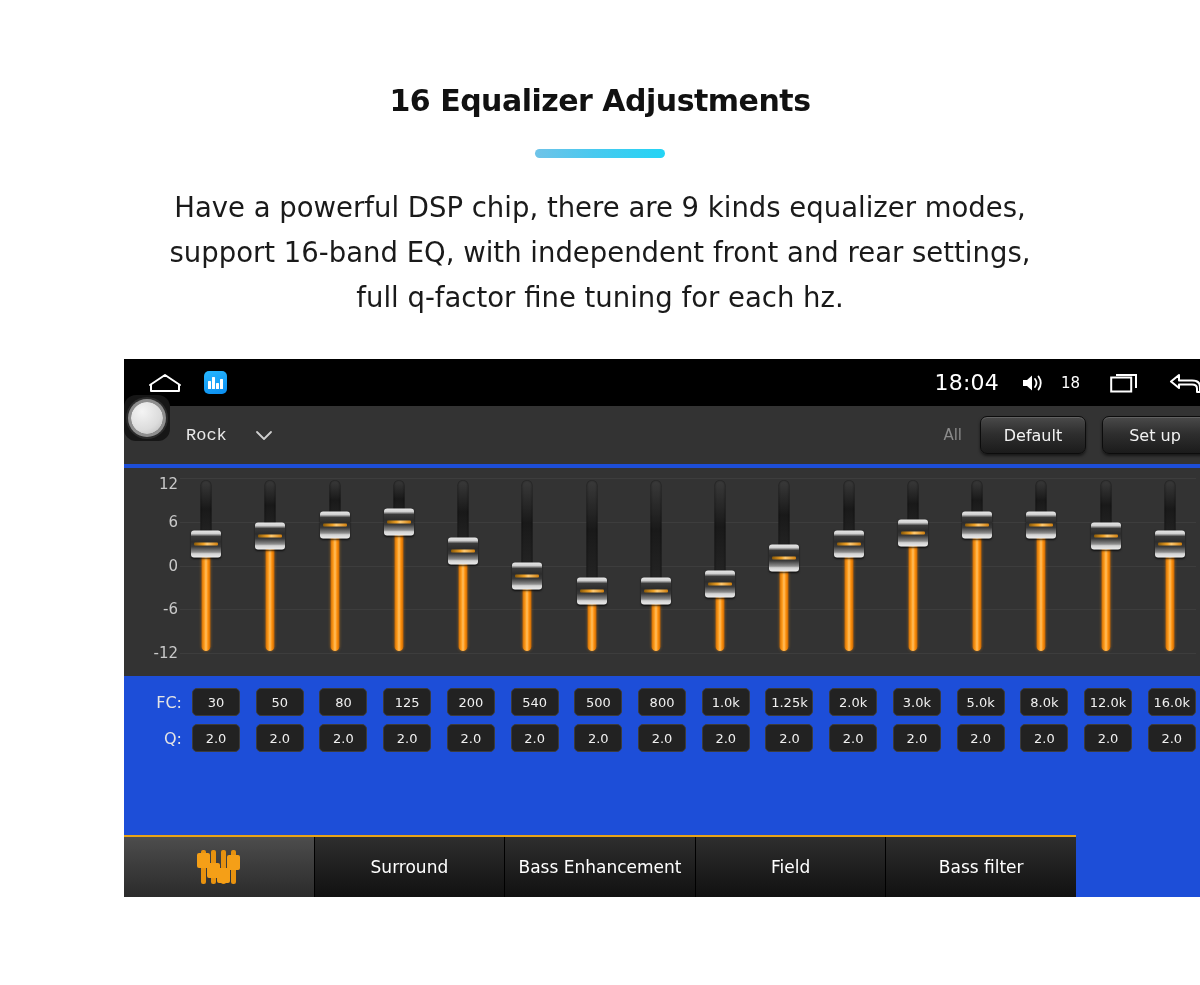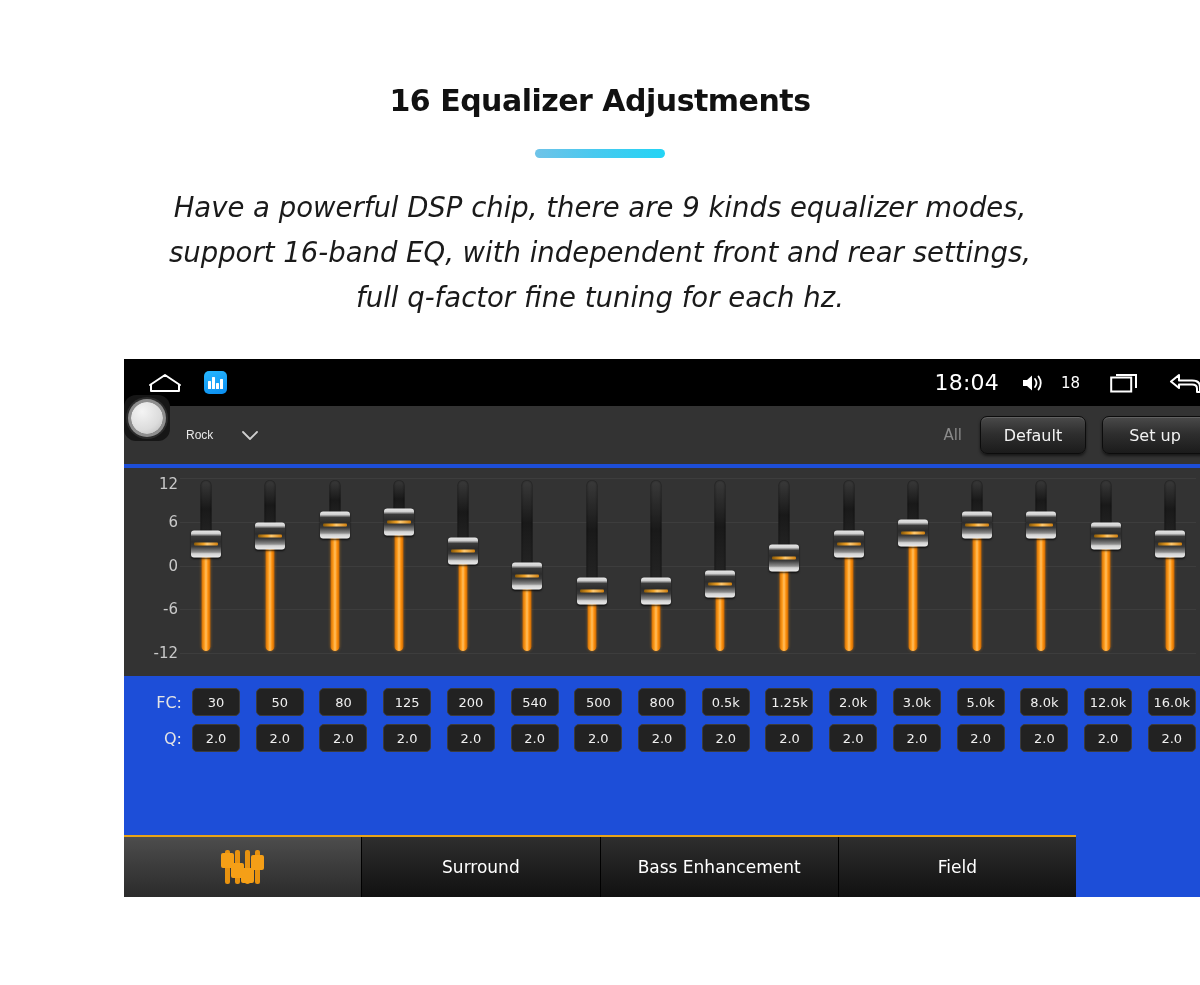--- a/index.html
+++ b/index.html
@@ -41,21 +41,21 @@
   }
   .promo-sub {
     margin: 27px auto 0 auto;
     width: 960px;
     font-size: 27.5px;
     line-height: 45px;
     color: #1a1a1a;
     font-family: "DejaVu Sans", sans-serif;
     font-weight: 400;
   }
-  .promo-sub div { white-space: nowrap; font-style: italic; }
+  .promo-sub div { white-space: nowrap; }
 
   
   .device {
     position: absolute;
     left: 124px;
     top: 359px;
     width: 1100px;
     height: 538px;
     background: #1d4ed8;
     overflow: hidden;
@@ -127,22 +127,22 @@
   }
   .knob {
     width: 32px; height: 32px;
     border-radius: 50%;
     background: radial-gradient(circle at 35% 30%, #f4f4f4 0%, #dcdcdc 60%, #b6b6b6 100%);
     box-shadow: 0 0 0 3px #8e8e8e, 0 0 0 5px #2b2b2b;
   }
   .preset-name {
     margin-left: 62px;
     color: #e9e9e9;
-    font-size: 12px;
-    font-family: Liberation Sans, sans-serif;
+    font-size: 17px;
+    font-family: Liberation Mono, monospace;
   }
   .caret {
     margin-left: 28px;
     width: 18px; height: 11px;
     display: block;
   }
   .hdr-right {
     margin-left: auto;
     display: flex;
     align-items: center;
@@ -506,21 +506,21 @@
       <div class="valrow-label">FC:</div>
       <div class="valcells" id="fcCells">
           <div class="valcell">30</div>
           <div class="valcell">50</div>
           <div class="valcell">80</div>
           <div class="valcell">125</div>
           <div class="valcell">200</div>
           <div class="valcell">540</div>
           <div class="valcell">500</div>
           <div class="valcell">800</div>
-          <div class="valcell">0.5k</div>
+          <div class="valcell">1.0k</div>
           <div class="valcell">1.25k</div>
           <div class="valcell">2.0k</div>
           <div class="valcell">3.0k</div>
           <div class="valcell">5.0k</div>
           <div class="valcell">8.0k</div>
           <div class="valcell">12.0k</div>
           <div class="valcell">16.0k</div>
         </div>
     </div>
     <div class="valrow">
@@ -565,14 +565,17 @@
       </div>
       <div class="tab">
         <span>Surround</span>
       </div>
       <div class="tab">
         <span>Bass Enhancement</span>
       </div>
       <div class="tab">
         <span>Field</span>
       </div>
+      <div class="tab">
+        <span>Bass filter</span>
+      </div>
     </div>
 </div>
 
 </body></html>

